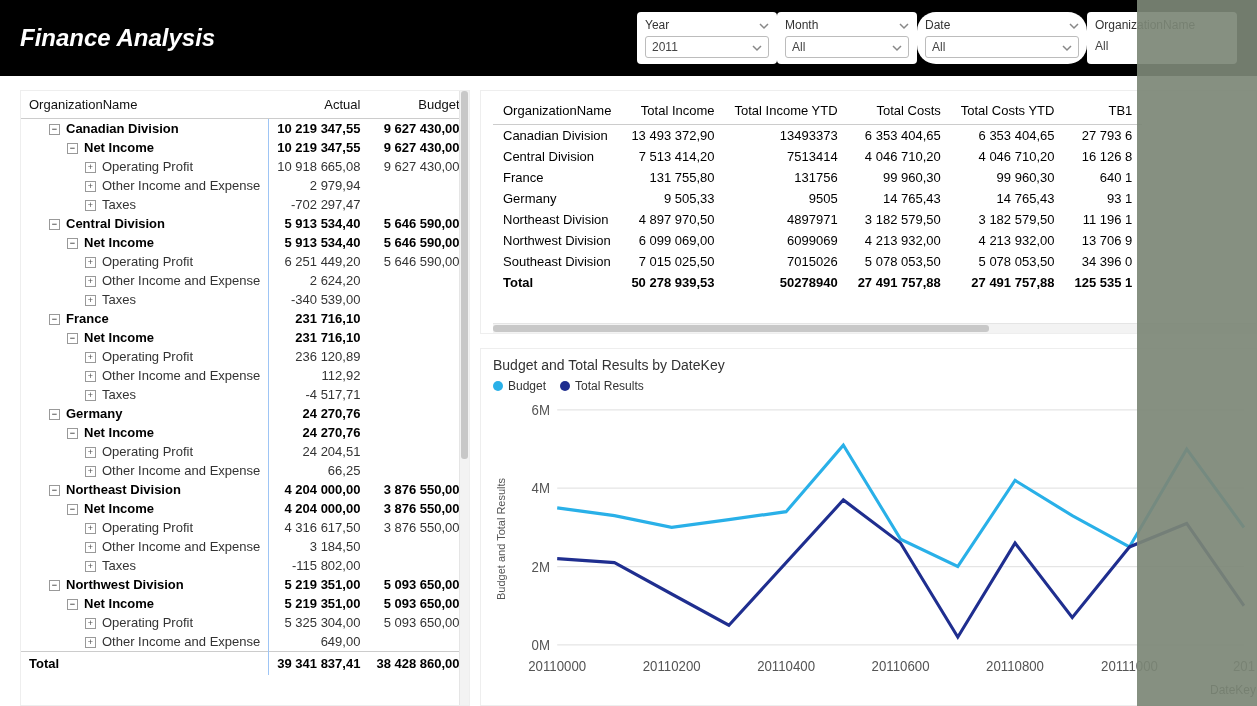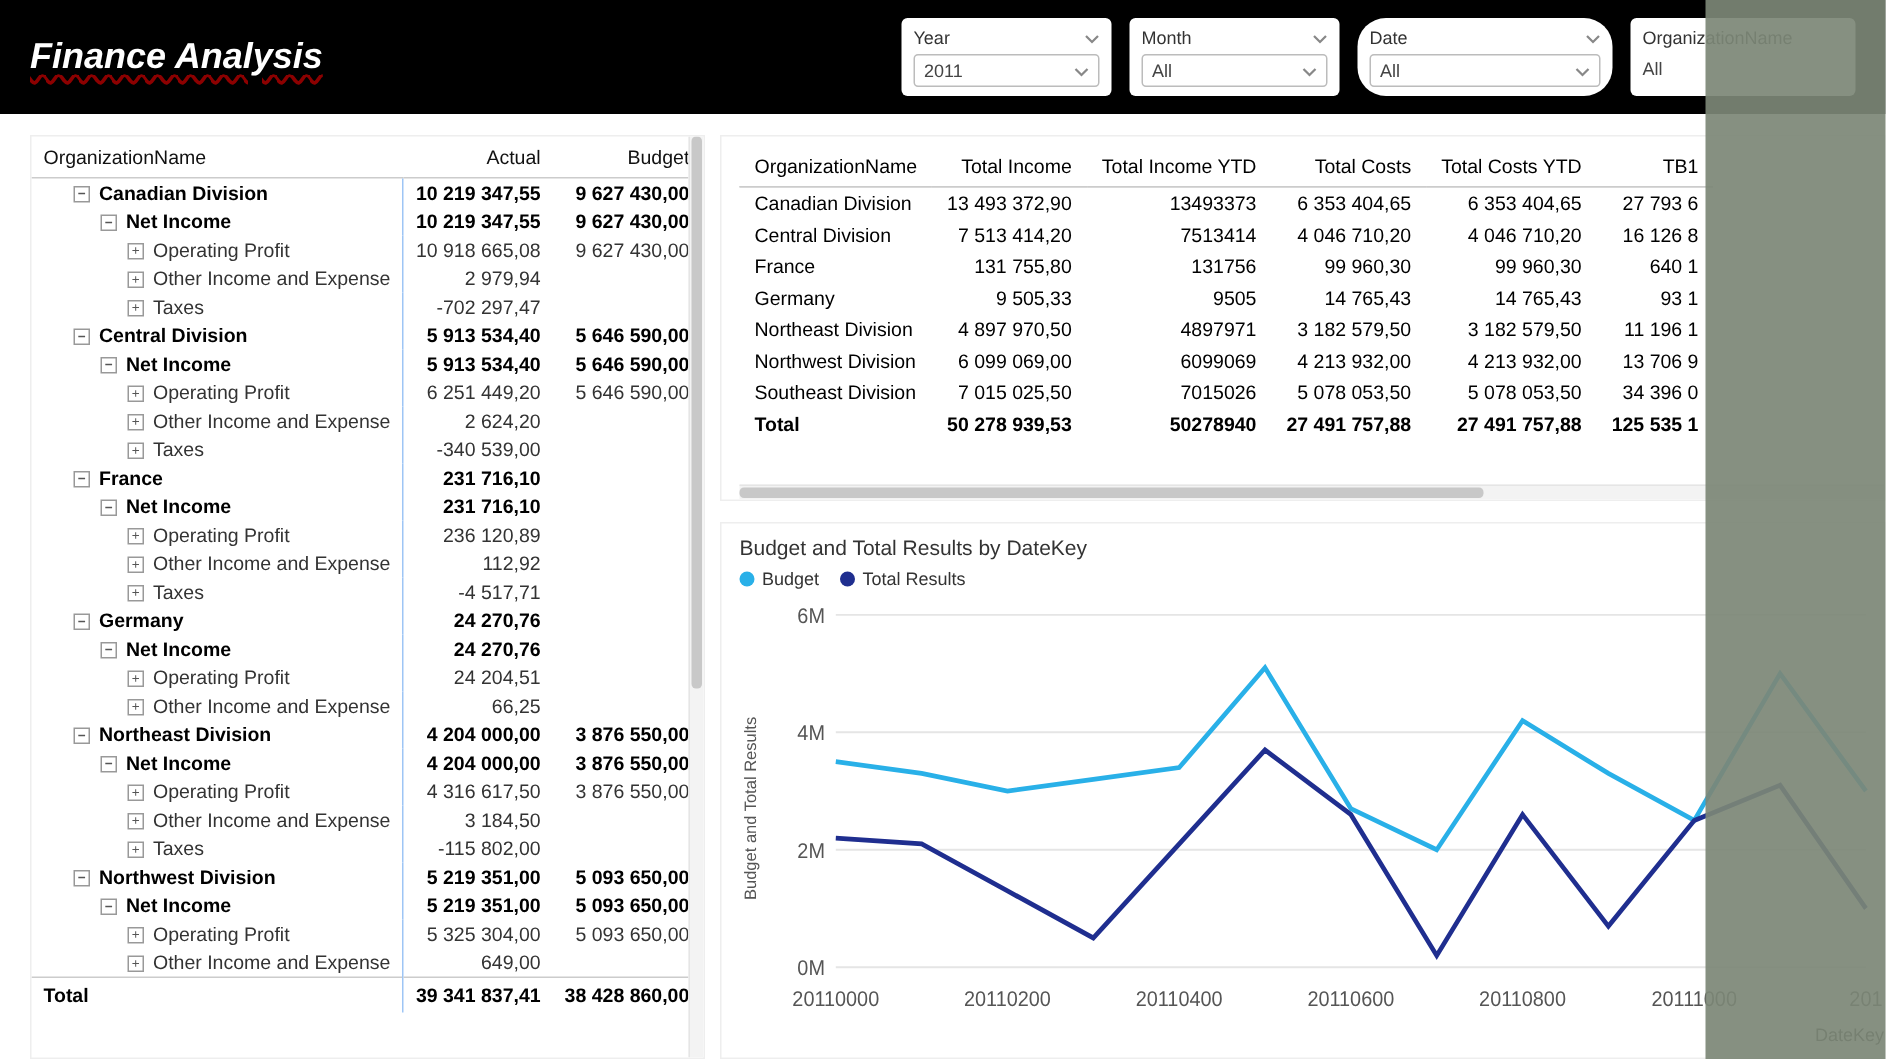--- a/index.html
+++ b/index.html
@@ -23,28 +23,27 @@
     padding: 0 20px;
     gap: 12px;
   }
   .title {
     color: #fff;
     font-size: 24px;
     font-weight: 700;
     font-style: italic;
     flex: 0 0 auto;
     margin-right: auto;
-    text-decoration: underline;
     text-decoration-color: rgba(255,0,0,0.55);
     text-decoration-style: wavy;
     text-underline-offset: 4px;
   }
   .slicers {
     display: flex;
-    gap: 12px;
+    gap: 0;
   }
   .slicer {
     background: #fff;
     border-radius: 4px;
     padding: 6px 8px;
     width: 140px;
     display: flex;
     flex-direction: column;
     gap: 4px;
   }

